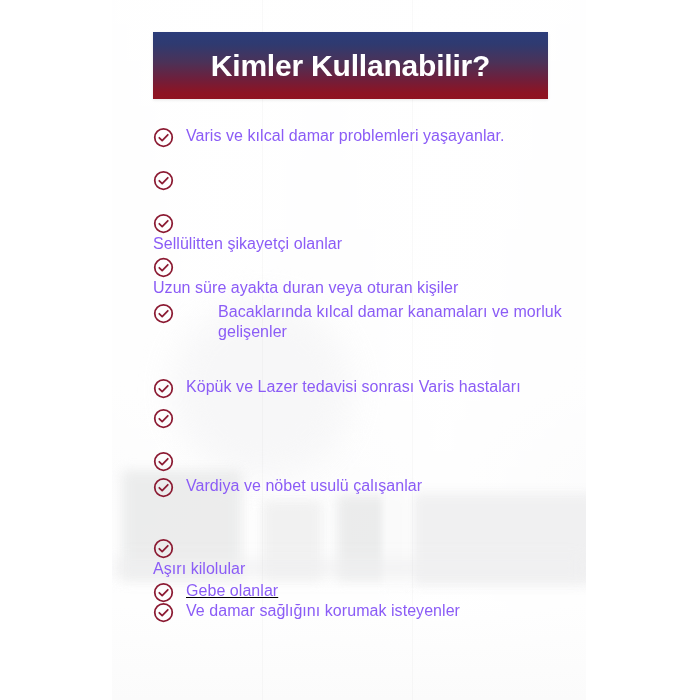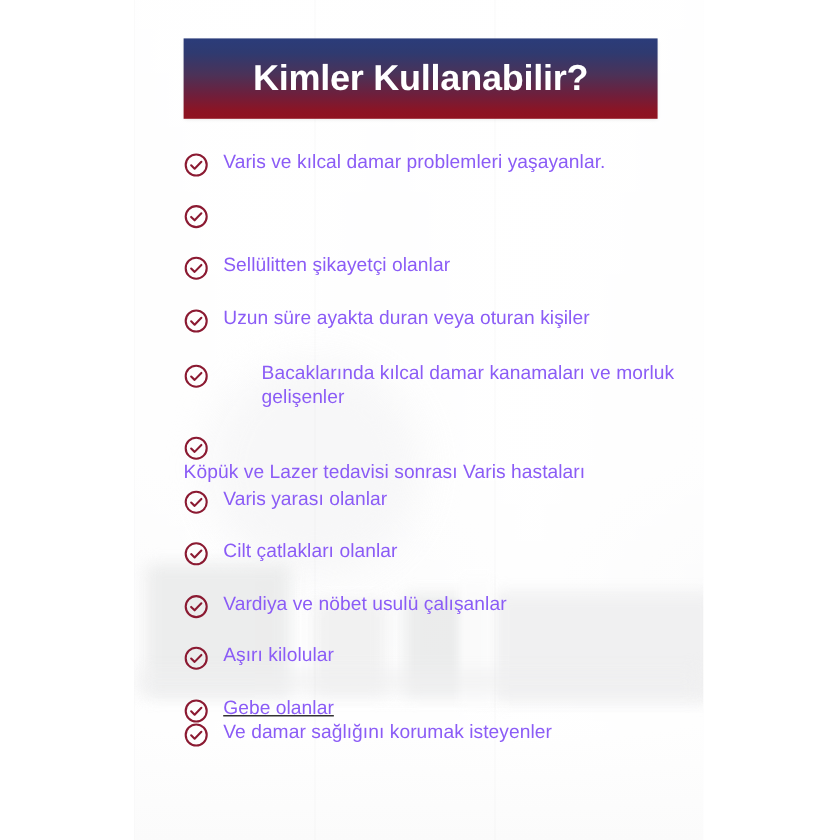--- a/index.html
+++ b/index.html
@@ -151,84 +151,82 @@
           <span class="check-label">Varis ve kılcal damar problemleri yaşayanlar.</span>
         </div>
         <div class="check-item" style="top: 43px;">
           <span class="check-icon">
             <svg viewBox="0 0 24 24" aria-hidden="true">
               <circle cx="12" cy="12" r="10" fill="none" stroke="#8b1a32" stroke-width="2"></circle>
               <path d="M7.2 12.3 L10.5 15.5 L16.9 8.9" fill="none" stroke="#8b1a32" stroke-width="2" stroke-linecap="round" stroke-linejoin="round"></path>
             </svg>
           </span>
         </div>
-        <div class="check-item" style="top: 86px;">
+        <div class="check-item" style="top: 86px; flex-direction: column;">
           <span class="check-icon">
             <svg viewBox="0 0 24 24" aria-hidden="true">
               <circle cx="12" cy="12" r="10" fill="none" stroke="#8b1a32" stroke-width="2"></circle>
               <path d="M7.2 12.3 L10.5 15.5 L16.9 8.9" fill="none" stroke="#8b1a32" stroke-width="2" stroke-linecap="round" stroke-linejoin="round"></path>
             </svg>
           </span>
           <span class="check-label">Sellülitten şikayetçi olanlar</span>
         </div>
-        <div class="check-item" style="top: 130px;">
+        <div class="check-item" style="top: 130px; flex-direction: column;">
           <span class="check-icon">
             <svg viewBox="0 0 24 24" aria-hidden="true">
               <circle cx="12" cy="12" r="10" fill="none" stroke="#8b1a32" stroke-width="2"></circle>
               <path d="M7.2 12.3 L10.5 15.5 L16.9 8.9" fill="none" stroke="#8b1a32" stroke-width="2" stroke-linecap="round" stroke-linejoin="round"></path>
             </svg>
           </span>
           <span class="check-label">Uzun süre ayakta duran veya oturan kişiler</span>
         </div>
         <div class="check-item" style="top: 176px; gap: 32px;">
           <span class="check-icon">
             <svg viewBox="0 0 24 24" aria-hidden="true">
               <circle cx="12" cy="12" r="10" fill="none" stroke="#8b1a32" stroke-width="2"></circle>
               <path d="M7.2 12.3 L10.5 15.5 L16.9 8.9" fill="none" stroke="#8b1a32" stroke-width="2" stroke-linecap="round" stroke-linejoin="round"></path>
             </svg>
           </span>
           <span class="check-label">Bacaklarında kılcal damar kanamaları ve morluk gelişenler</span>
         </div>
-        <div class="check-item" style="top: 236px; flex-direction: column;">
+        <div class="check-item" style="top: 251px;">
           <span class="check-icon">
             <svg viewBox="0 0 24 24" aria-hidden="true">
               <circle cx="12" cy="12" r="10" fill="none" stroke="#8b1a32" stroke-width="2"></circle>
               <path d="M7.2 12.3 L10.5 15.5 L16.9 8.9" fill="none" stroke="#8b1a32" stroke-width="2" stroke-linecap="round" stroke-linejoin="round"></path>
             </svg>
           </span>
           <span class="check-label">Köpük ve Lazer tedavisi sonrası Varis hastaları</span>
         </div>
         <div class="check-item" style="top: 281px;">
           <span class="check-icon">
             <svg viewBox="0 0 24 24" aria-hidden="true">
               <circle cx="12" cy="12" r="10" fill="none" stroke="#8b1a32" stroke-width="2"></circle>
               <path d="M7.2 12.3 L10.5 15.5 L16.9 8.9" fill="none" stroke="#8b1a32" stroke-width="2" stroke-linecap="round" stroke-linejoin="round"></path>
             </svg>
           </span>
-          <span class="check-label">Varis yarası olanlar</span>
         </div>
         <div class="check-item" style="top: 324px;">
           <span class="check-icon">
             <svg viewBox="0 0 24 24" aria-hidden="true">
               <circle cx="12" cy="12" r="10" fill="none" stroke="#8b1a32" stroke-width="2"></circle>
               <path d="M7.2 12.3 L10.5 15.5 L16.9 8.9" fill="none" stroke="#8b1a32" stroke-width="2" stroke-linecap="round" stroke-linejoin="round"></path>
             </svg>
           </span>
-          <span class="check-label">Cilt çatlakları olanlar</span>
-        </div>
-        <div class="check-item" style="top: 368px;">
+        </div>
+        <div class="check-item" style="top: 350px;">
           <span class="check-icon">
             <svg viewBox="0 0 24 24" aria-hidden="true">
               <circle cx="12" cy="12" r="10" fill="none" stroke="#8b1a32" stroke-width="2"></circle>
               <path d="M7.2 12.3 L10.5 15.5 L16.9 8.9" fill="none" stroke="#8b1a32" stroke-width="2" stroke-linecap="round" stroke-linejoin="round"></path>
             </svg>
           </span>
           <span class="check-label">Vardiya ve nöbet usulü çalışanlar</span>
         </div>
-        <div class="check-item" style="top: 411px;">
+        <div class="check-item" style="top: 411px; flex-direction: column;">
           <span class="check-icon">
             <svg viewBox="0 0 24 24" aria-hidden="true">
               <circle cx="12" cy="12" r="10" fill="none" stroke="#8b1a32" stroke-width="2"></circle>
               <path d="M7.2 12.3 L10.5 15.5 L16.9 8.9" fill="none" stroke="#8b1a32" stroke-width="2" stroke-linecap="round" stroke-linejoin="round"></path>
             </svg>
           </span>
           <span class="check-label">Aşırı kilolular</span>
         </div>
         <div class="check-item" style="top: 455px; text-decoration: underline;">
           <span class="check-icon">

